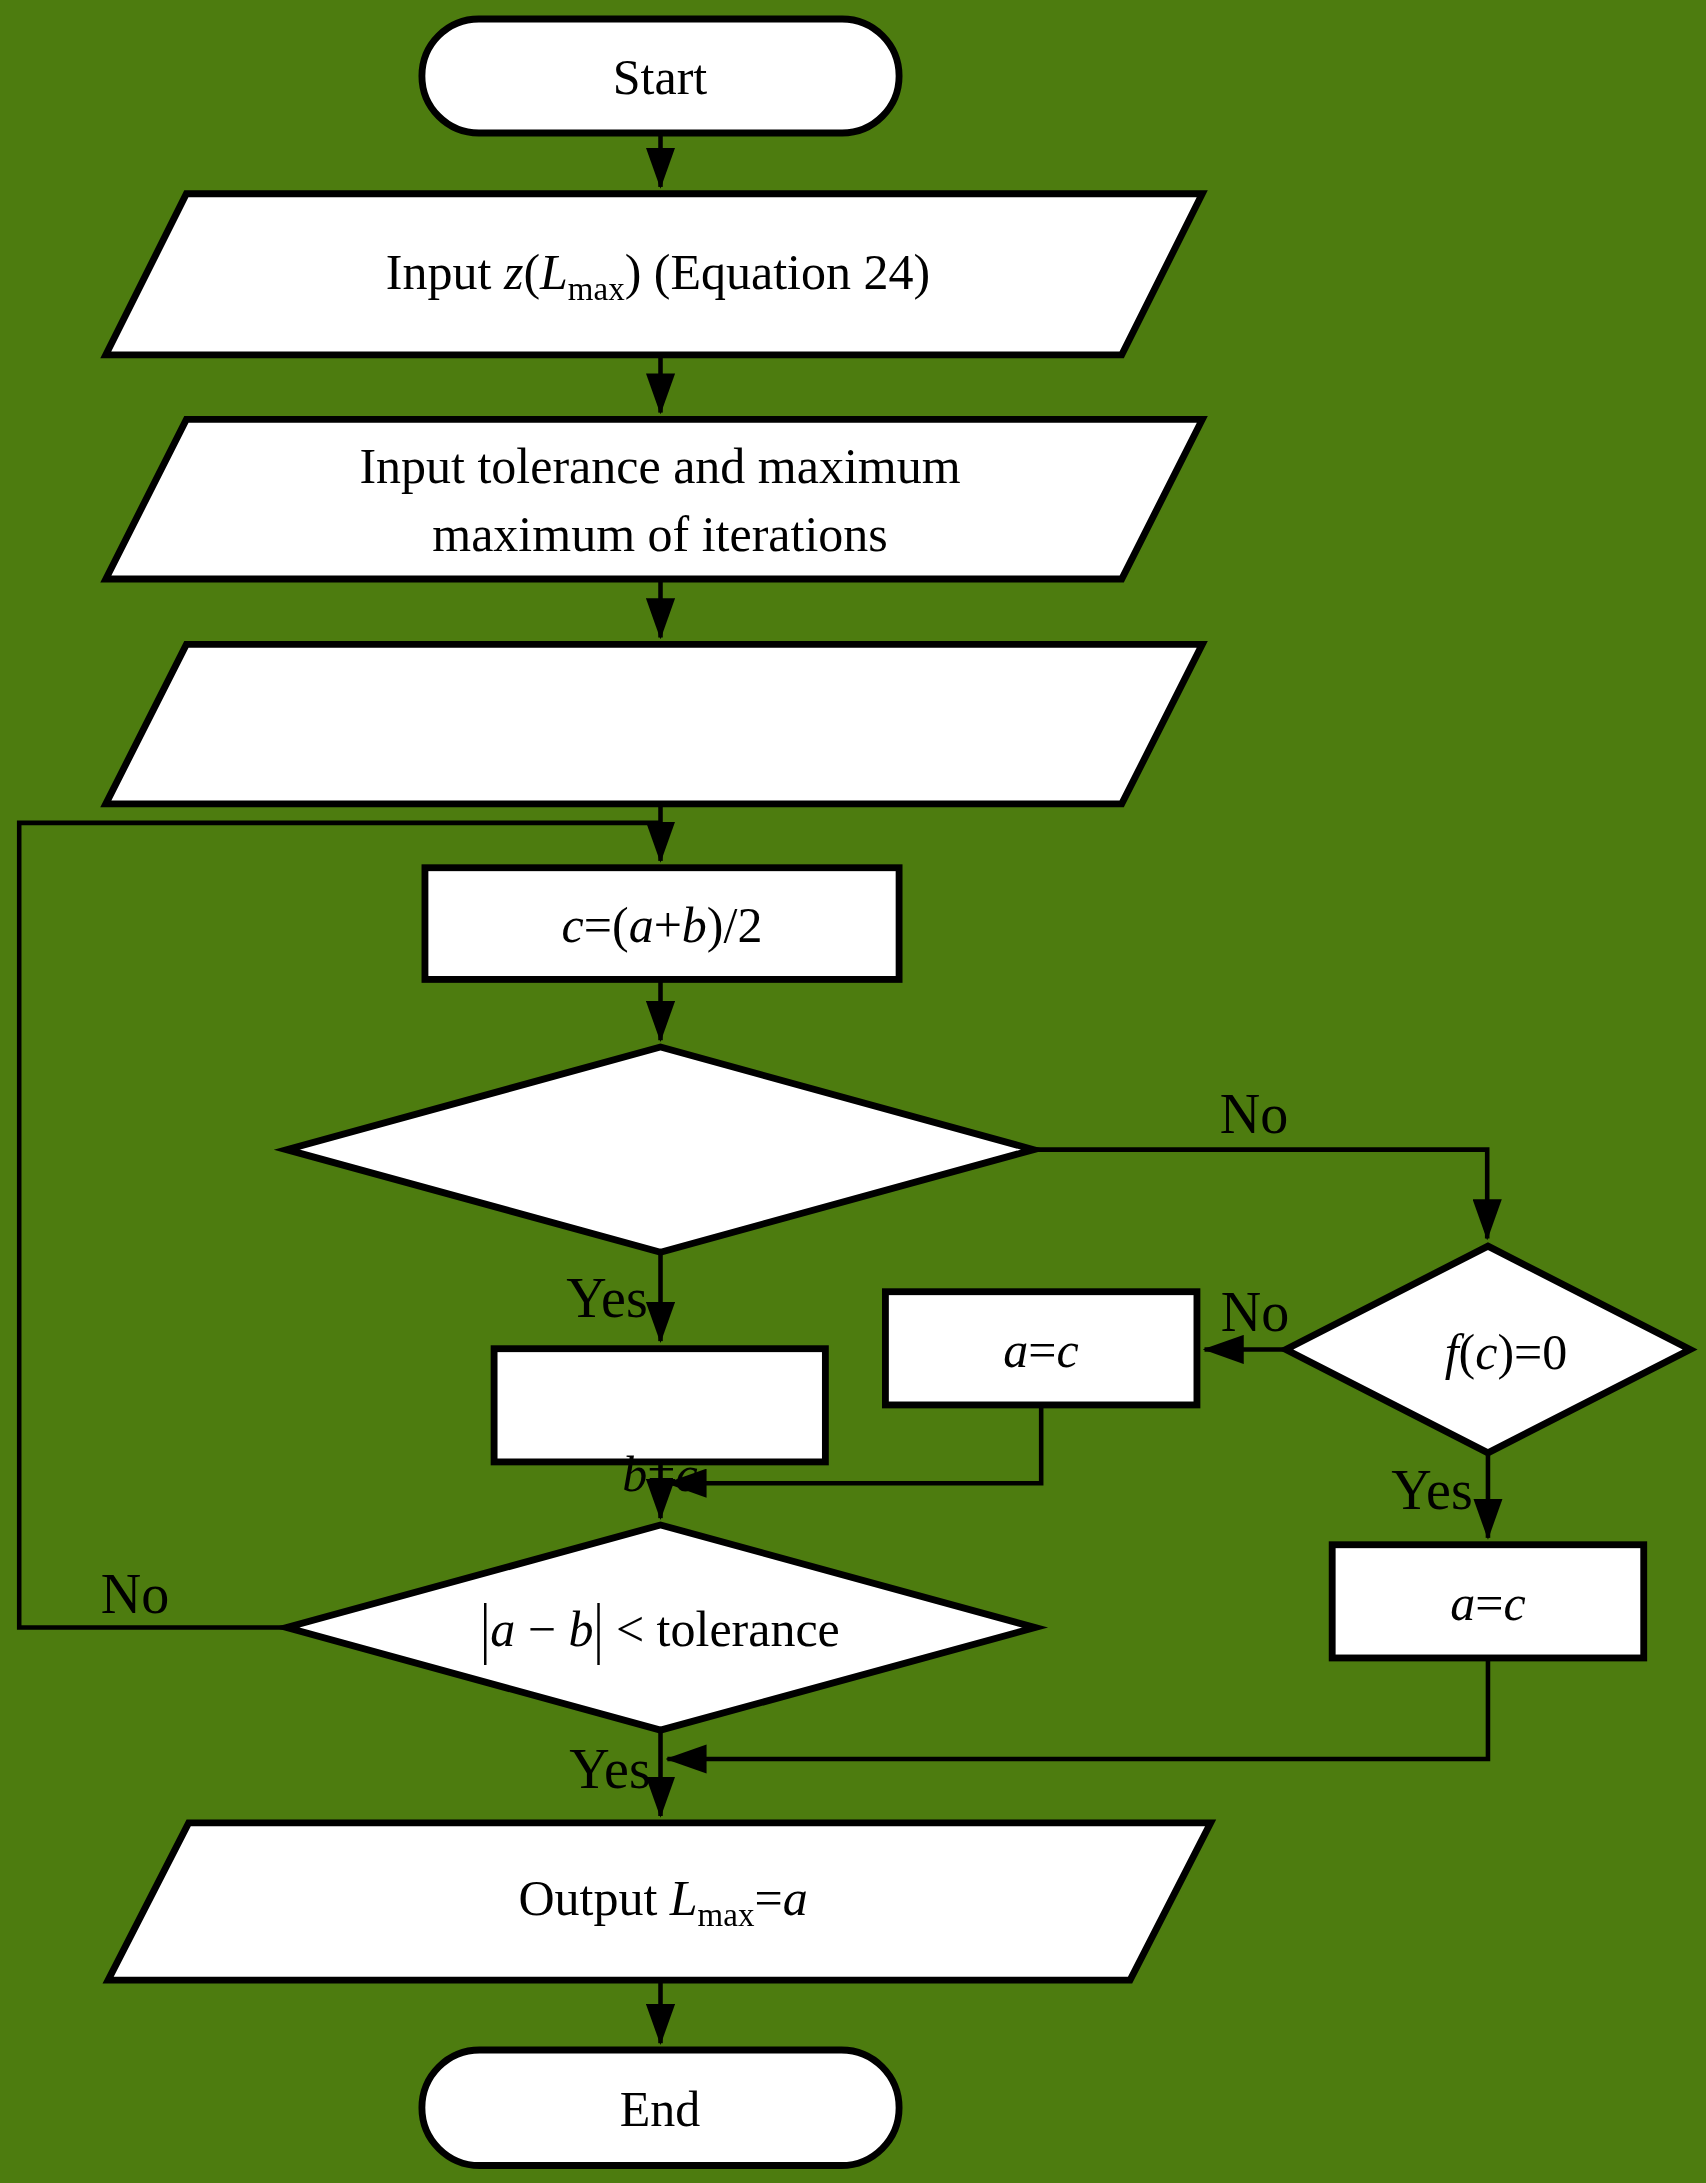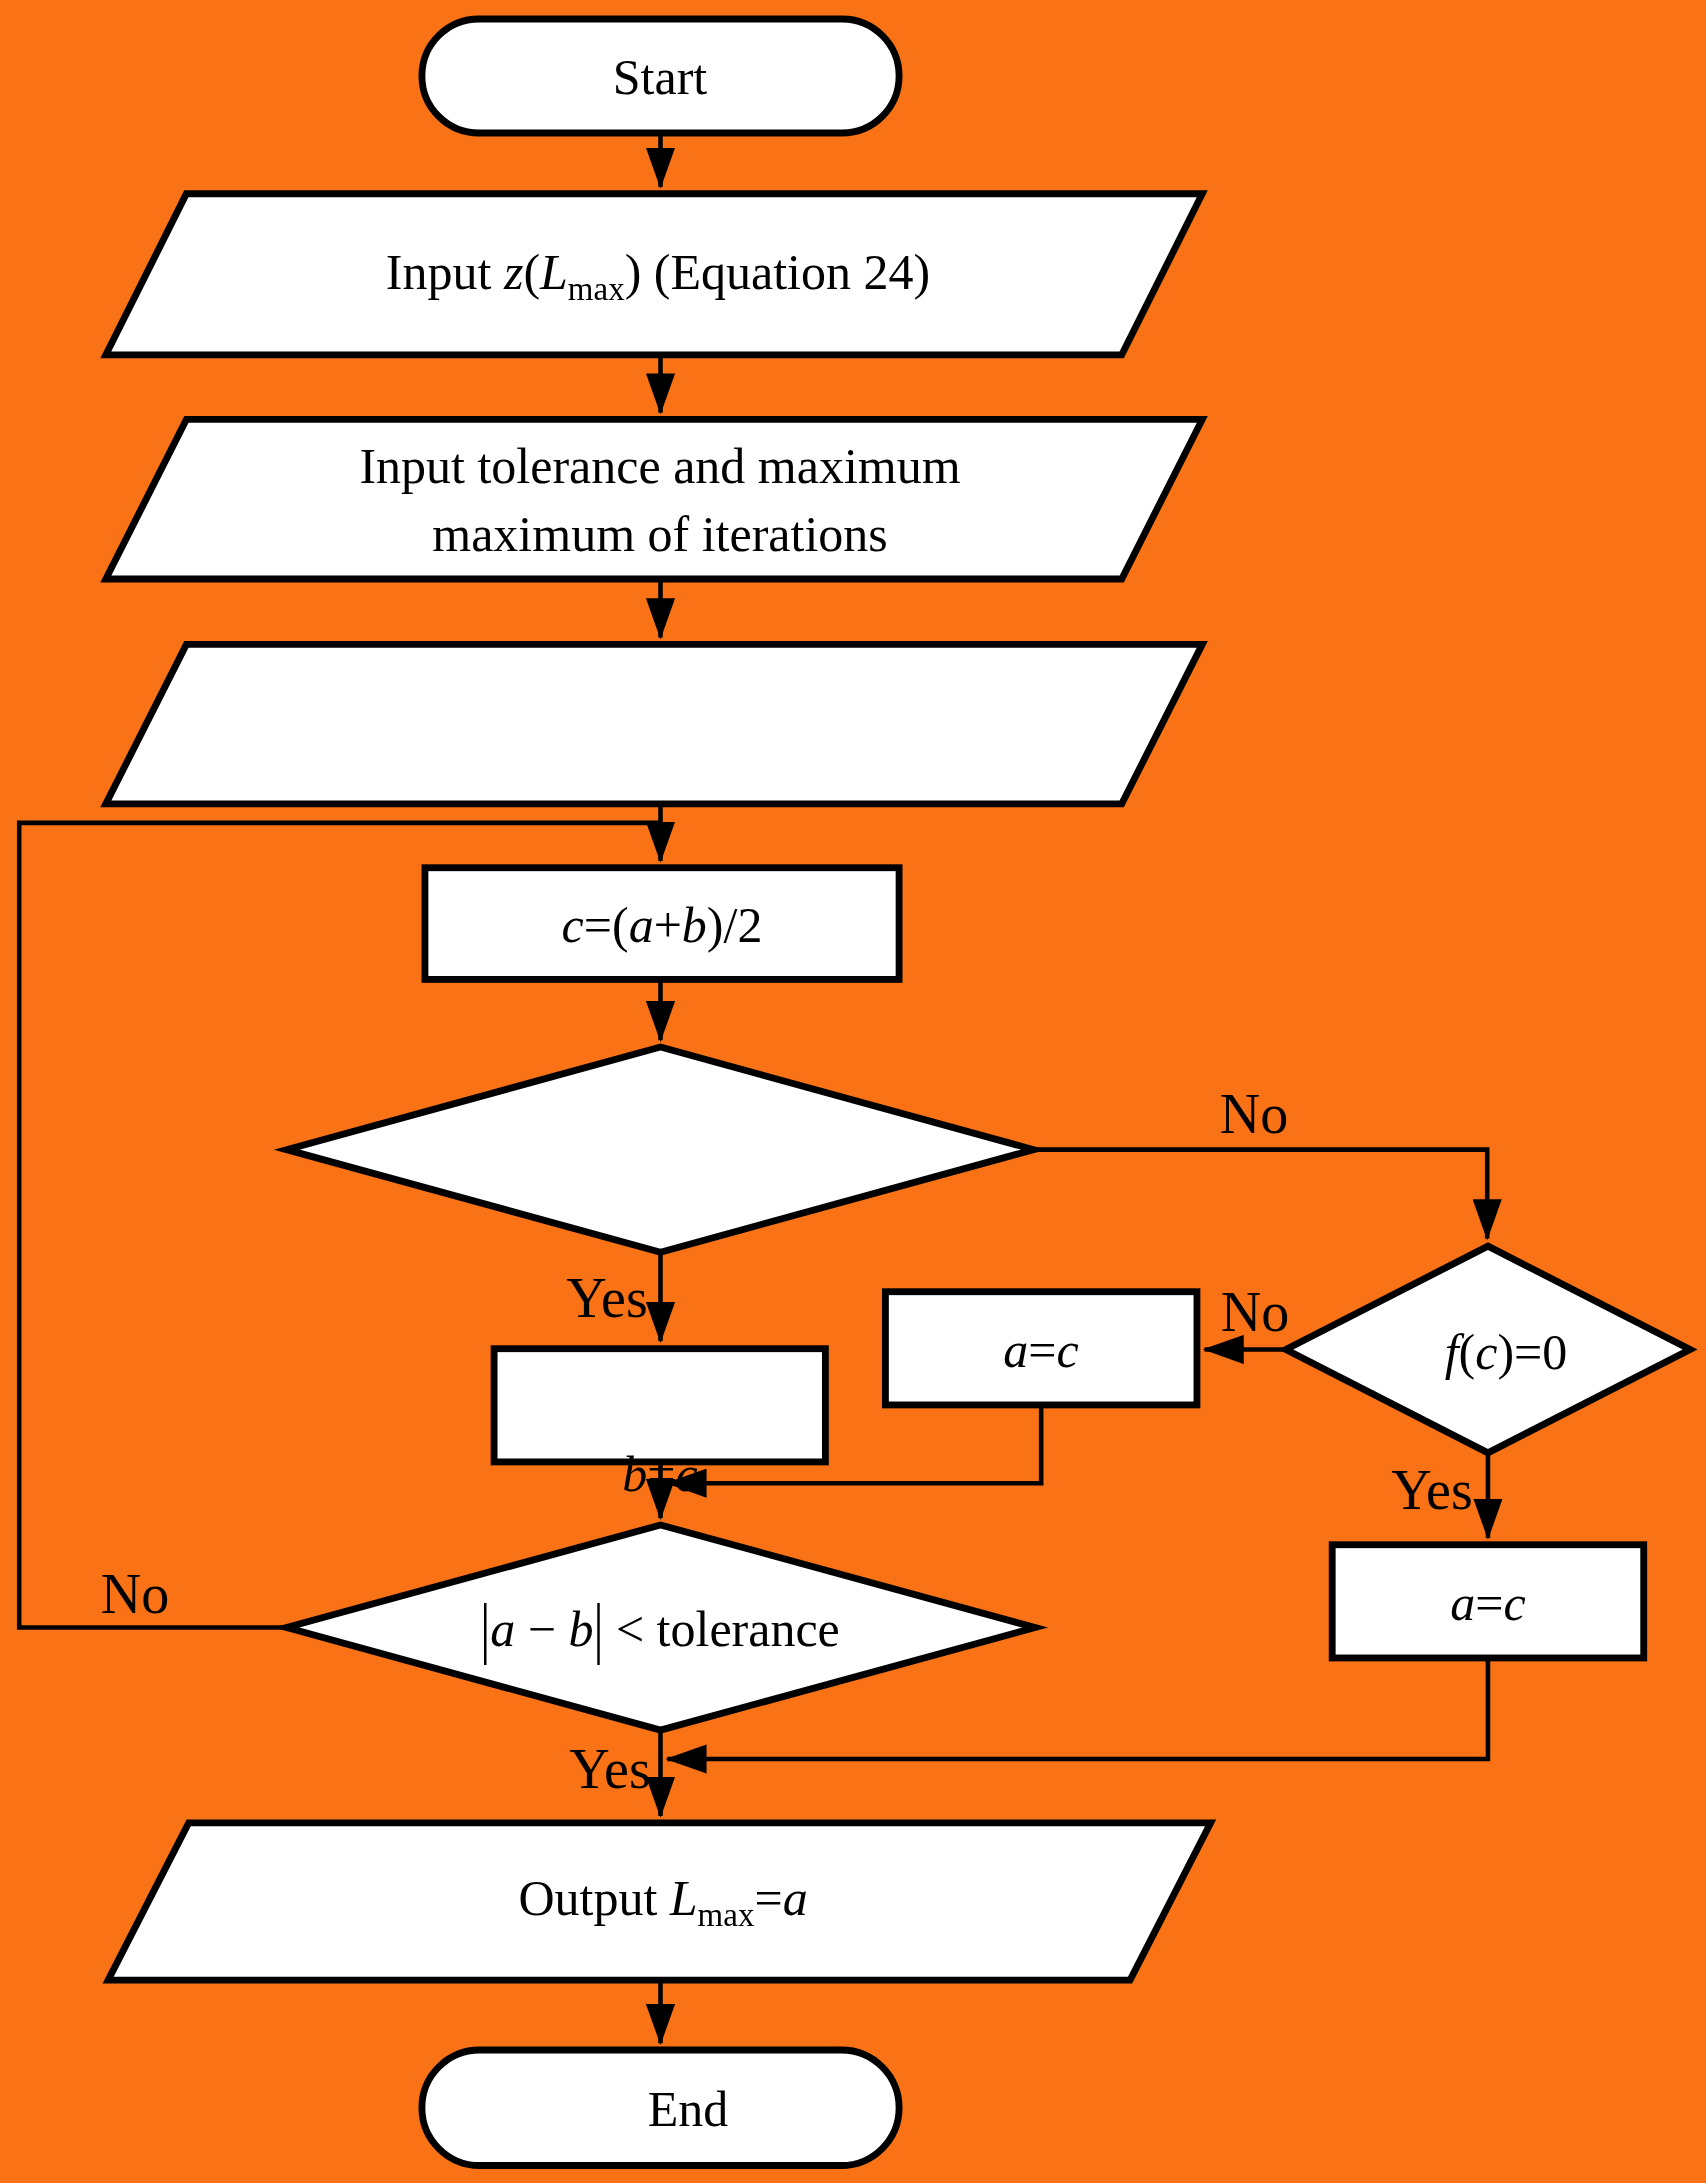--- a/index.html
+++ b/index.html
@@ -1,19 +1,19 @@
 <!DOCTYPE html>
 <html style="font-size:12px"><head>
 <meta charset="utf-8">
 <style>
   html,body{margin:0;padding:0;background:#ffffff;}
   #canvas{
     position:relative;
     width:1707px;height:2183px;
-    background:#f97316;
+    background:#4d7c0f;
     font-family:"Liberation Serif","DejaVu Serif",serif;
     color:#000;
     overflow:hidden;
   }
   #flow-svg{position:absolute;left:0;top:0;width:1707px;height:2183px;}
   .shape{fill:#ffffff;stroke:#000000;stroke-width:9;}
   .conn{fill:none;stroke:#000000;stroke-width:6;}
   .lbl{
     position:absolute;
     transform:translate(-50%,-50%);
@@ -106,21 +106,21 @@
   </div>
 
   <div class="lbl" style="left:660px;top:1629px;">
     <span class="bar">|</span><span class="it">a</span><span> − </span><span class="it">b</span><span class="bar">|</span><span> &lt; tolerance</span>
   </div>
 
   <div class="lbl" style="left:663px;top:1901px;">
     <span>Output </span><span class="it">L</span><span class="sub">max</span><span>=</span><span class="it">a</span>
   </div>
 
-  <div class="lbl" style="left:660px;top:2109px;margin-left:28px;">
+  <div class="lbl" style="left:660px;top:2109px;">
     <span>End</span>
   </div>
 
   <div class="lbl edge-lbl" style="left:1254px;top:1114px;">No</div>
   <div class="lbl edge-lbl" style="left:607px;top:1298px;">Yes</div>
   <div class="lbl edge-lbl" style="left:1255px;top:1312px;">No</div>
   <div class="lbl edge-lbl" style="left:1432px;top:1490px;">Yes</div>
   <div class="lbl edge-lbl" style="left:135px;top:1594px;">No</div>
   <div class="lbl edge-lbl" style="left:610px;top:1769px;">Yes</div>
 

